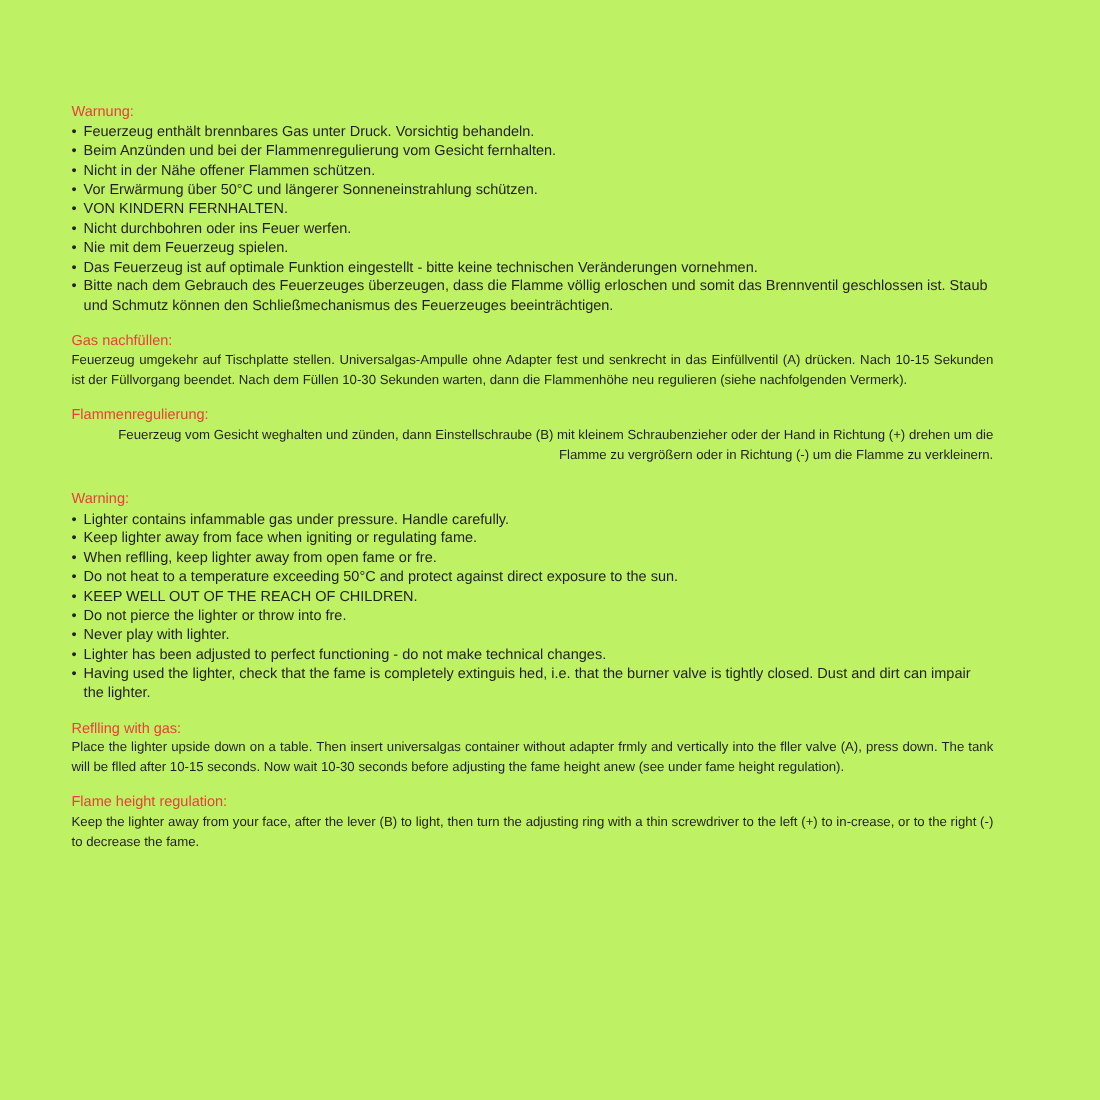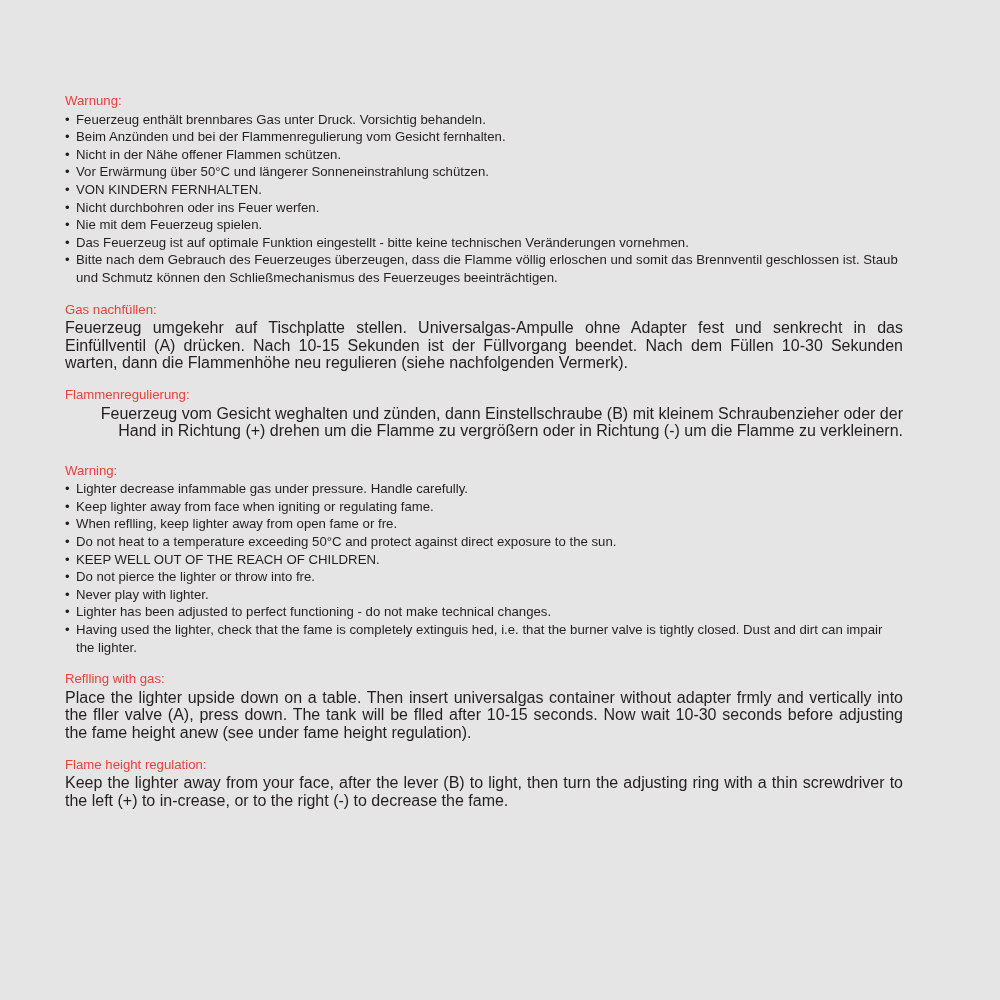--- a/index.html
+++ b/index.html
@@ -11,21 +11,21 @@
     width: 1000px;
     height: 1000px;
     font-family: "Liberation Sans", sans-serif;
     color: #231f20;
     overflow: hidden;
   }
   .page {
     position: relative;
     width: 1000px;
     height: 1000px;
-    background: #e5e5e5;
+    background: #bef264;
   }
   .content {
     position: absolute;
     left: 65px;
     top: 92px;
     width: 838px;
   }
   .section {
     margin-bottom: 14px;
   }
@@ -54,21 +54,21 @@
   .bullets li::before {
     content: "\2022";
     position: absolute;
     left: 0;
     top: 0;
     font-size: 13.2px;
     line-height: 17.6px;
     color: #231f20;
   }
   .para {
-    font-size: 16px;
+    font-size: 12px;
     line-height: 17.6px;
     margin: 0;
     color: #231f20;
     text-align: justify;
     text-justify: inter-word;
   }
   .para.nojust {
     text-align: right;
   }
   .gap-top {
@@ -105,21 +105,21 @@
     </div>
 
     <div class="section gap-top">
       <div class="heading">Flammenregulierung:</div>
       <p class="para nojust">Feuerzeug vom Gesicht weghalten und zünden, dann Einstellschraube (B) mit kleinem Schraubenzieher oder der Hand in Richtung (+) drehen um die Flamme zu vergrößern oder in Richtung (-) um die Flamme zu verkleinern.</p>
     </div>
 
     <div class="section gap-top-lg">
       <div class="heading">Warning:</div>
       <ul class="bullets">
-        <li>Lighter decrease infammable gas under pressure. Handle carefully.</li>
+        <li>Lighter contains infammable gas under pressure. Handle carefully.</li>
         <li>Keep lighter away from face when igniting or regulating fame.</li>
         <li>When reflling, keep lighter away from open fame or fre.</li>
         <li>Do not heat to a temperature exceeding 50°C and protect against direct exposure to the sun.</li>
         <li>KEEP WELL OUT OF THE REACH OF CHILDREN.</li>
         <li>Do not pierce the lighter or throw into fre.</li>
         <li>Never play with lighter.</li>
         <li>Lighter has been adjusted to perfect functioning - do not make technical changes.</li>
         <li>Having used the lighter, check that the fame is completely extinguis hed, i.e. that the burner valve is tightly closed. Dust and dirt can impair the lighter.</li>
       </ul>
     </div>

